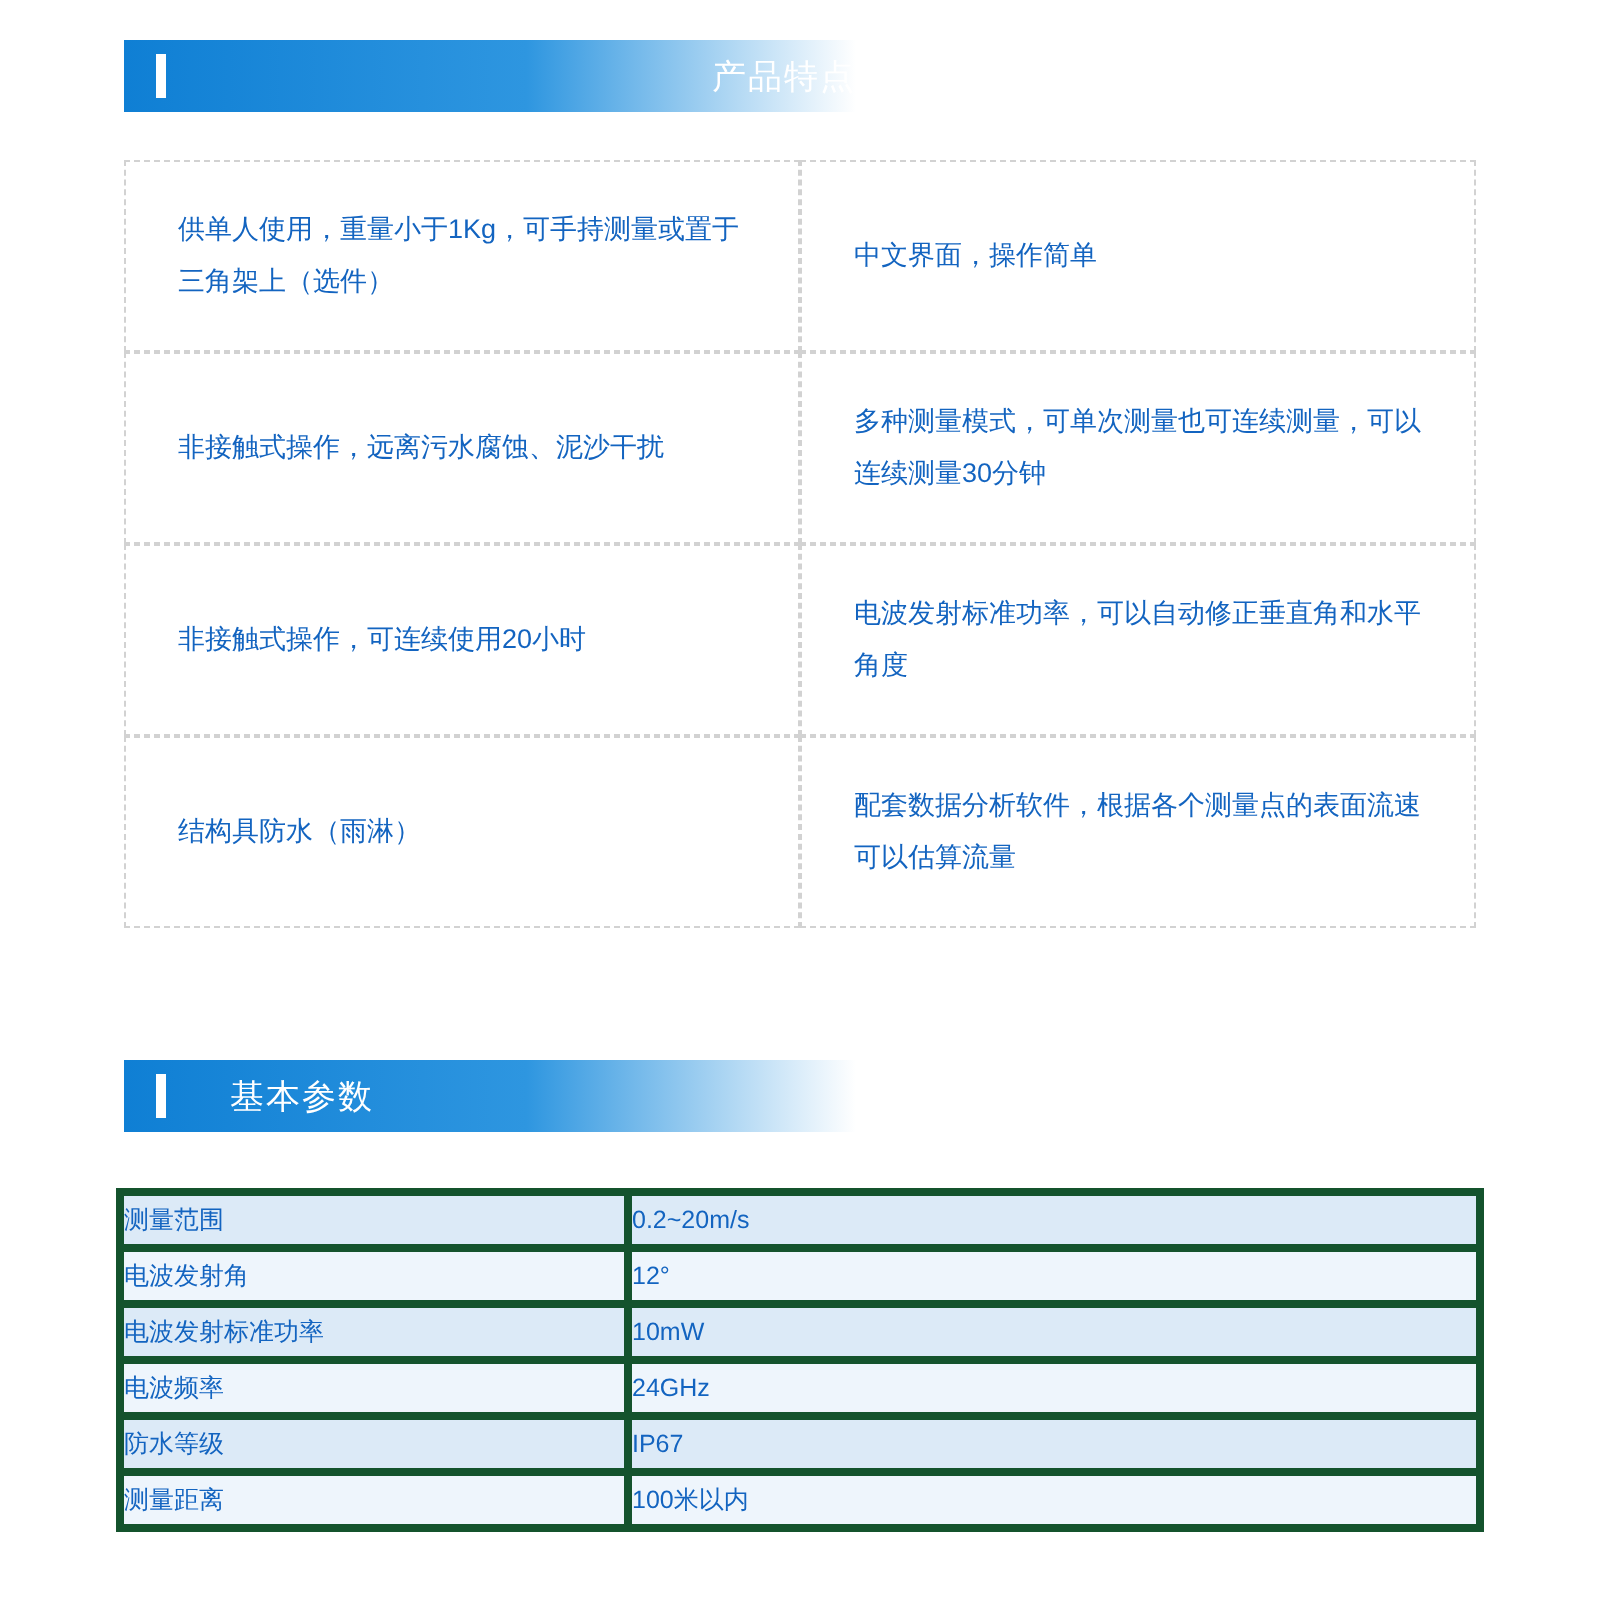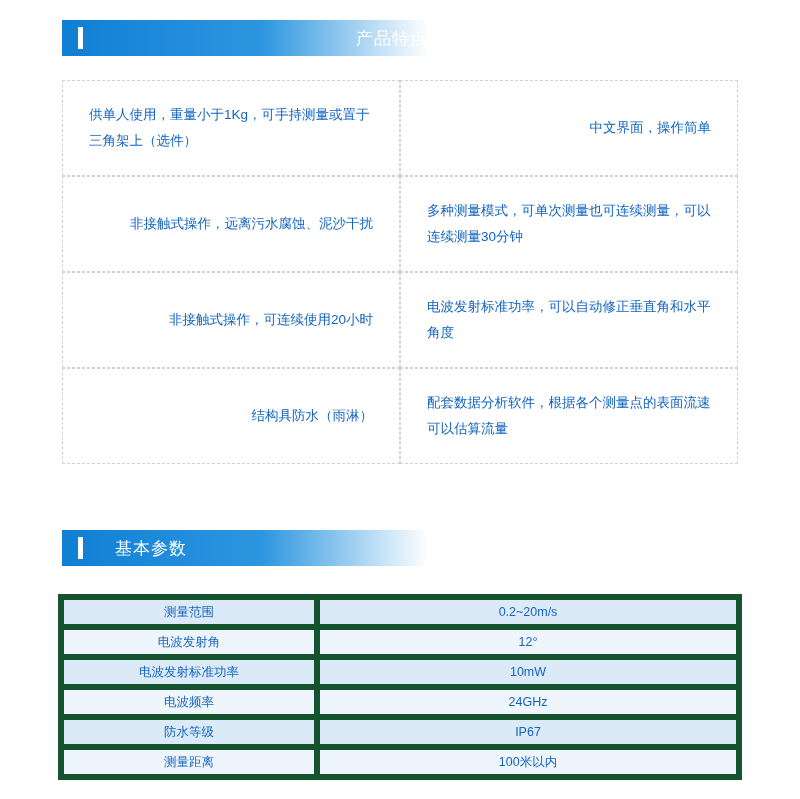--- a/index.html
+++ b/index.html
@@ -67,42 +67,41 @@
     align-items: center;
     padding: 10px 26px;
   }
   .feature-cell .feature-text {
     font-size: 13.5px;
     line-height: 26px;
     color: #1364c0;
   }
   .feature-cell.center .feature-text {
     width: 100%;
-    text-align: right;
+    text-align: left;
   }
 
   
   #params-header {
     margin-top: 66px;
     gap: 20px;
   }
 
   .params-table {
     margin-top: 28px;
     margin-left: 58px;
     width: 684px;
     border-collapse: collapse;
     table-layout: fixed;
   }
   .params-table td {
     height: 24px;
     font-size: 12.5px;
     color: #1364c0;
-    text-align: center;
-    border: 6px solid #14532d;
+    border: 4px solid #14532d;
     padding: 0;
   }
   .params-table td.label {
     width: 250px;
   }
   .params-table tr.odd td {
     background: #dceaf7;
   }
   .params-table tr.even td {
     background: #eef5fc;

